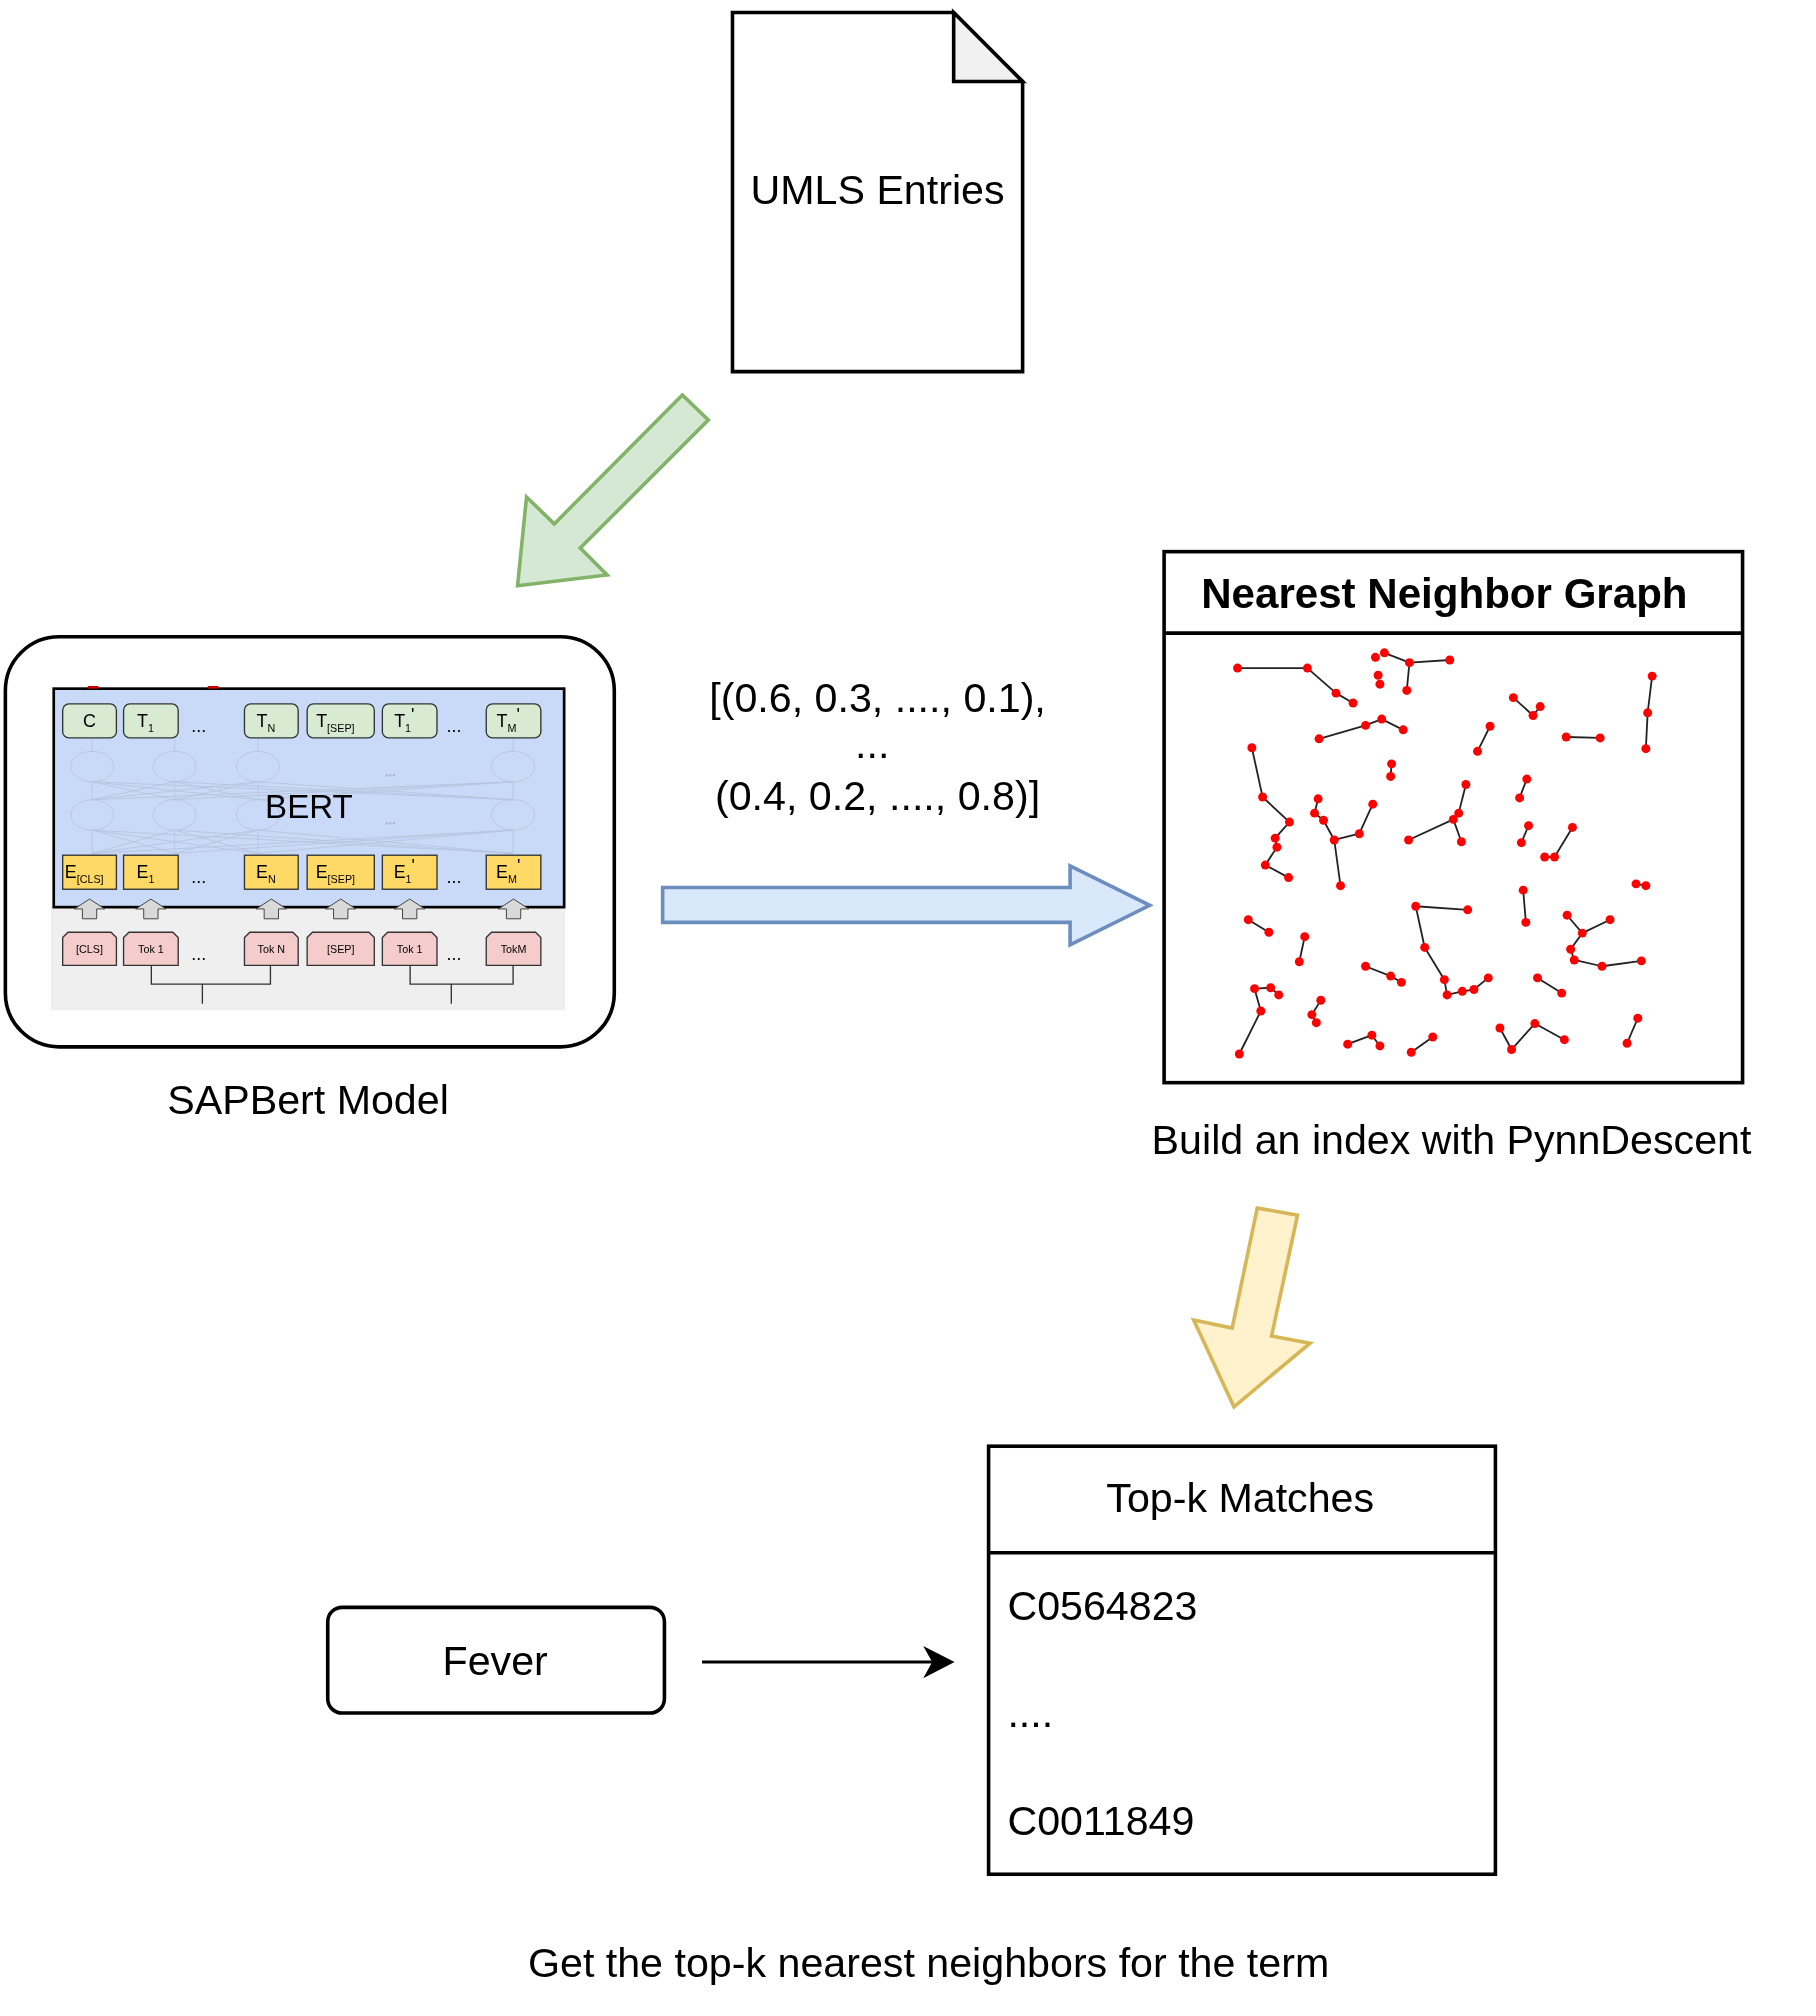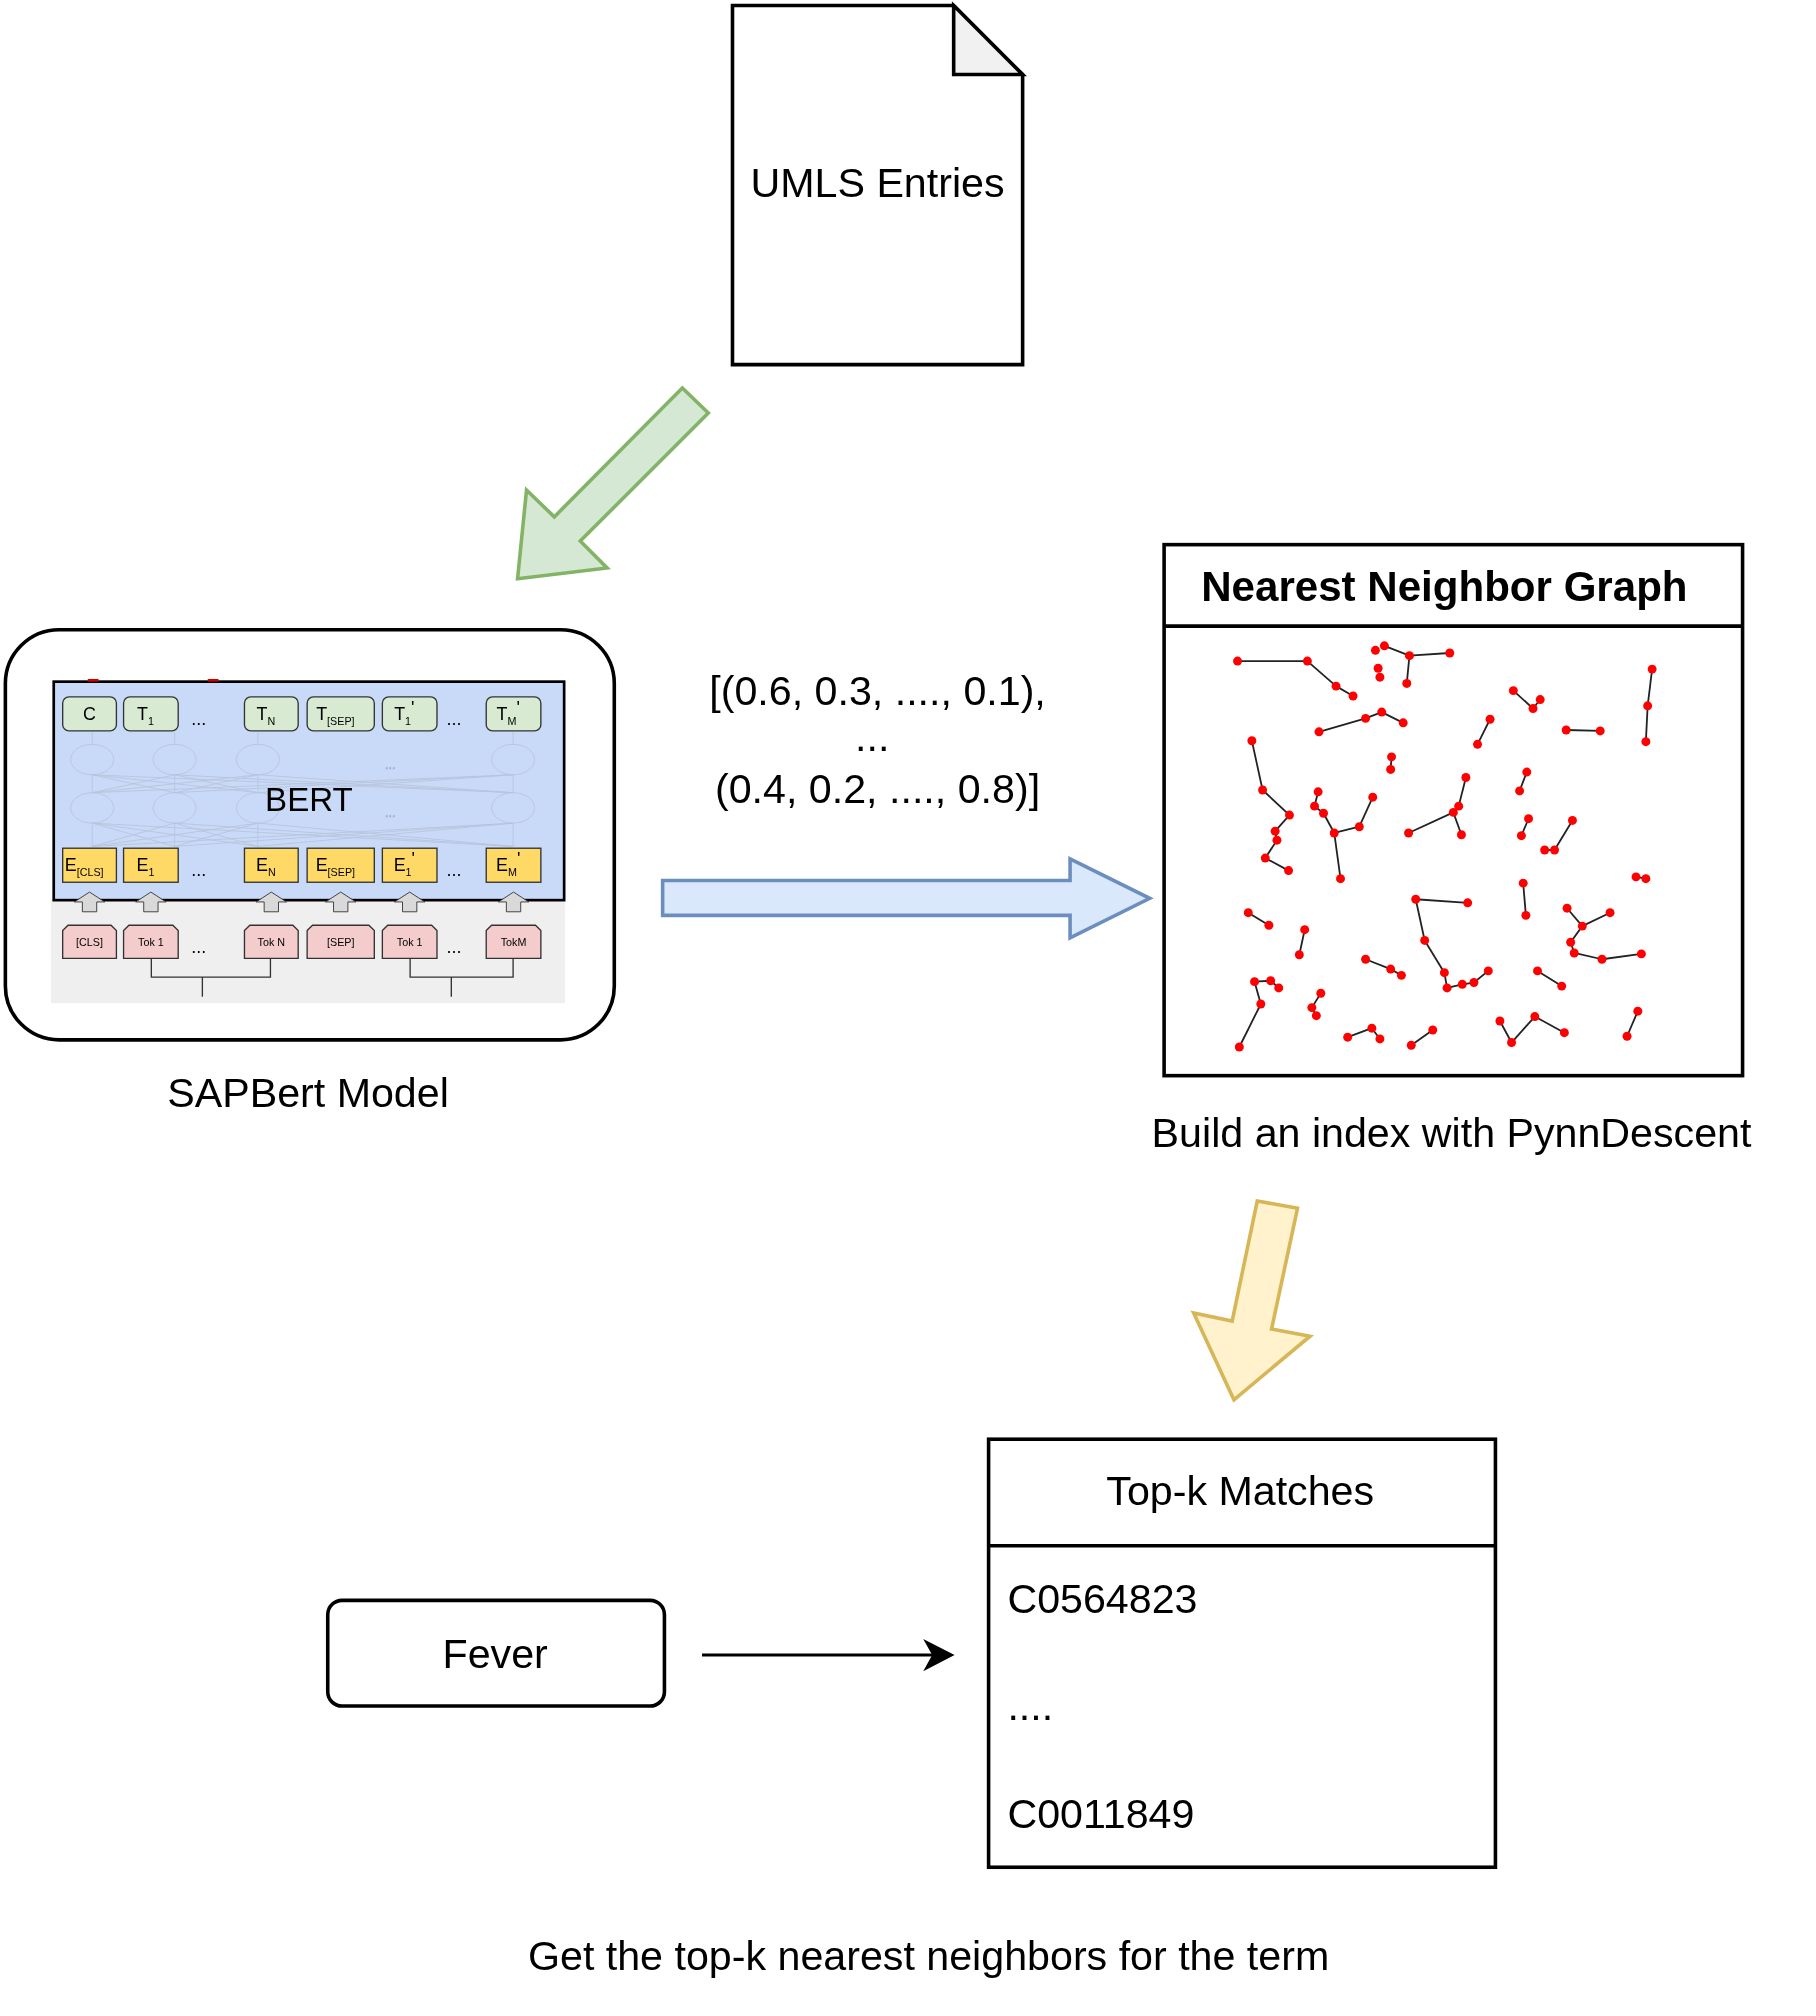--- a/index.html
+++ b/index.html
@@ -1,17 +1,17 @@
 <!DOCTYPE html>
 <html style="font-size:14.3px"><head>
 <meta charset="utf-8">
 <style>
   html, body { margin: 0; padding: 0; background: #ffffff; }
   body { width: 1816px; height: 2017px; overflow: hidden; }
-  #stage { position: absolute; left: 0; top: 0; width: 1816px; height: 1959px; }
+  #stage { position: absolute; left: 0; top: 7px; width: 1816px; height: 1959px; }
   svg text { font-family: "Liberation Sans", sans-serif; fill: #000; }
   .lbl-xl { font-size: 46px; }
   .lbl-bold { font-size: 47px; font-weight: bold; }
   .bert-lbl { font-size: 20px; }
   .bert-sub { font-size: 12px; }
   .tok-lbl { font-size: 12px; }
   .bert-title { font-size: 37px; }
 </style>
 </head>
 <body>

